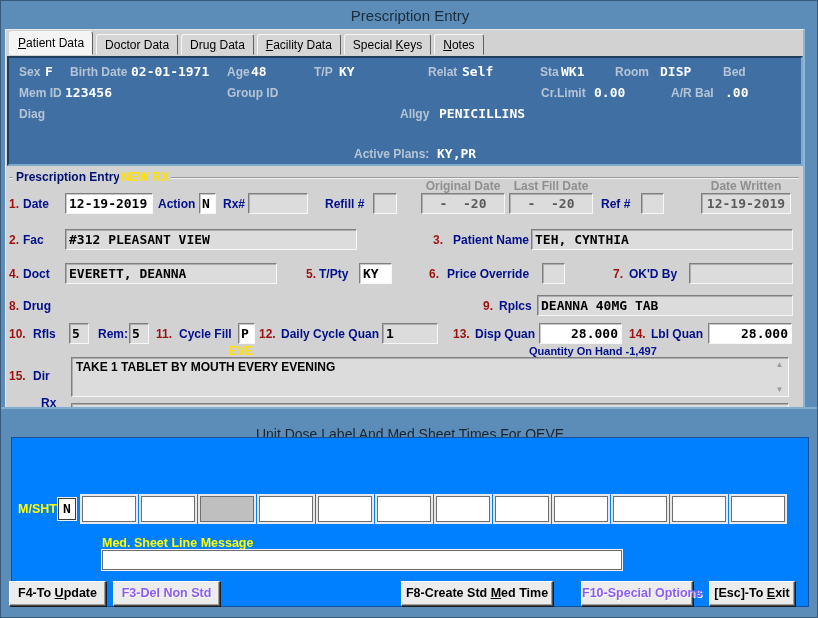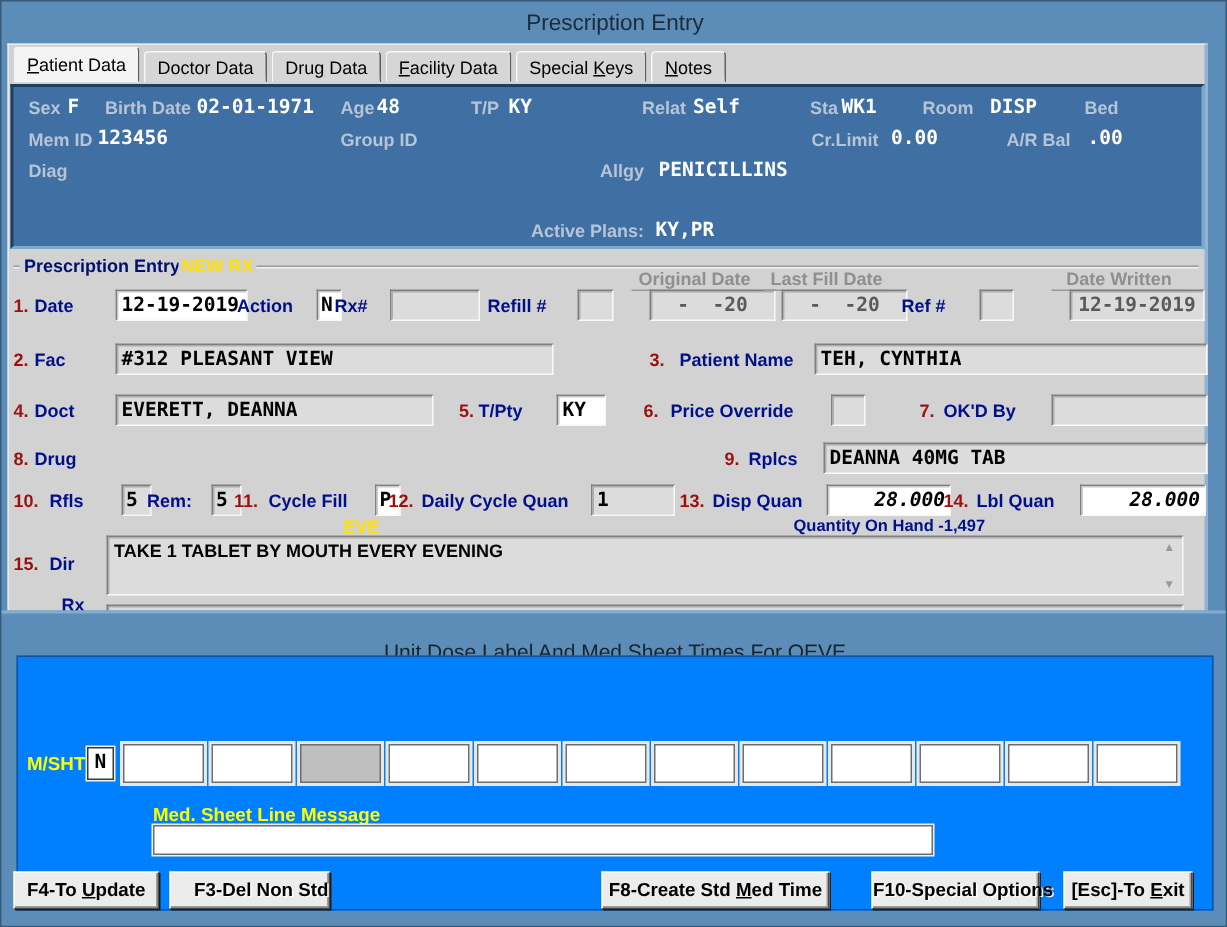--- a/index.html
+++ b/index.html
@@ -28,23 +28,23 @@
         font-size:13px; font-weight:bold; white-space:pre; }
   
   .num { position:absolute; color:#9c1010; font-size:12px; font-weight:bold; white-space:pre; }
   .lbl { position:absolute; color:#000f8a; font-size:12px; font-weight:bold; white-space:pre; }
   .glbl { position:absolute; color:#8f8f8f; font-size:12px; font-weight:bold; text-align:center;
           border-bottom:1px solid #9a9a9a; white-space:pre; }
   .box { position:absolute; height:21px; background:#dcdcdc;
          border:1px solid; border-color:#7f7f7f #f7f7f7 #f7f7f7 #7f7f7f;
          box-shadow:inset 1px 1px 0 #adadad;
          font-family:"DejaVu Sans Mono", monospace; font-size:13px; font-weight:bold; color:#000;
-         line-height:19px; padding:0 3px; white-space:pre; overflow:hidden;margin-left:12px; }
+         line-height:19px; padding:0 3px; white-space:pre; overflow:hidden; }
   .box.white { background:#ffffff; box-shadow:inset 1px 1px 0 #c9c9c9; }
-  .box.right { text-align:right;font-style:italic; }
+  .box.right { text-align:right; }
   .box.center { text-align:center; }
   .box.dis { color:#5a5a5a; }
   .groove { position:absolute; height:2px; border-top:1px solid #9a9a9a; border-bottom:1px solid #f2f2f2; }
   .sechdr { position:absolute; font-size:12px; font-weight:bold; color:#00106e; background:#d2d2d2; padding:0 3px; white-space:pre; }
   .newrx { position:absolute; font-size:12px; font-weight:bold; color:#ffe000; background:#d2d2d2; padding:0 2px; white-space:pre; }
   .yellow { position:absolute; font-size:12px; font-weight:bold; color:#ffe000; white-space:pre; }
   .qoh { position:absolute; font-size:11px; font-weight:bold; color:#00108a; white-space:pre; }
   .ta { position:absolute; background:#dcdcdc; border:1px solid; border-color:#7f7f7f #f7f7f7 #f7f7f7 #7f7f7f;
         box-shadow:inset 1px 1px 0 #adadad; font-size:12px; font-weight:bold; color:#000; padding:2px 4px; overflow:hidden; }
   .sbcol { position:absolute; right:2px; top:2px; bottom:2px; width:13px; display:flex; flex-direction:column;
@@ -62,21 +62,21 @@
   .slot.gray { background:#bfbfbf; }
   .nbox { position:absolute; width:18px; height:22px; background:#ffffff; border:1px solid #3a3a3a;
           box-shadow:0 0 0 1px #f0f0f0; color:#000; font-family:"DejaVu Sans Mono", monospace;
           font-size:13px; font-weight:bold; text-align:center; line-height:20px; }
   .minput { position:absolute; height:20px; background:#ffffff; border:1px solid #6e6e6e;
             box-shadow:0 0 0 1px #f0f0f0; }
   .btn { position:absolute; height:25px; background:#ececec; color:#000; font-size:12.5px; font-weight:bold;
          text-align:center; line-height:23px; white-space:pre;
          border:1px solid; border-color:#ffffff #4a4a4a #4a4a4a #ffffff;
          box-shadow:1px 1px 0 #1c1c1c, inset -1px -1px 0 #9e9e9e; }
-  .btn.disabled { color:#000000; text-shadow:1px 1px 0 #ffffff;text-align:right; }
+  .btn.disabled { color:#8b5cf6; text-shadow:1px 1px 0 #ffffff; }
 </style>
 </head>
 <body>
 
 <div id="screen">
   <div class="titlebar">Prescription Entry</div>
   <div class="content"></div>
 
   <div class="tabs">
     <div class="tab active"><span></span><span class="mn">P</span><span>atient Data</span></div>

